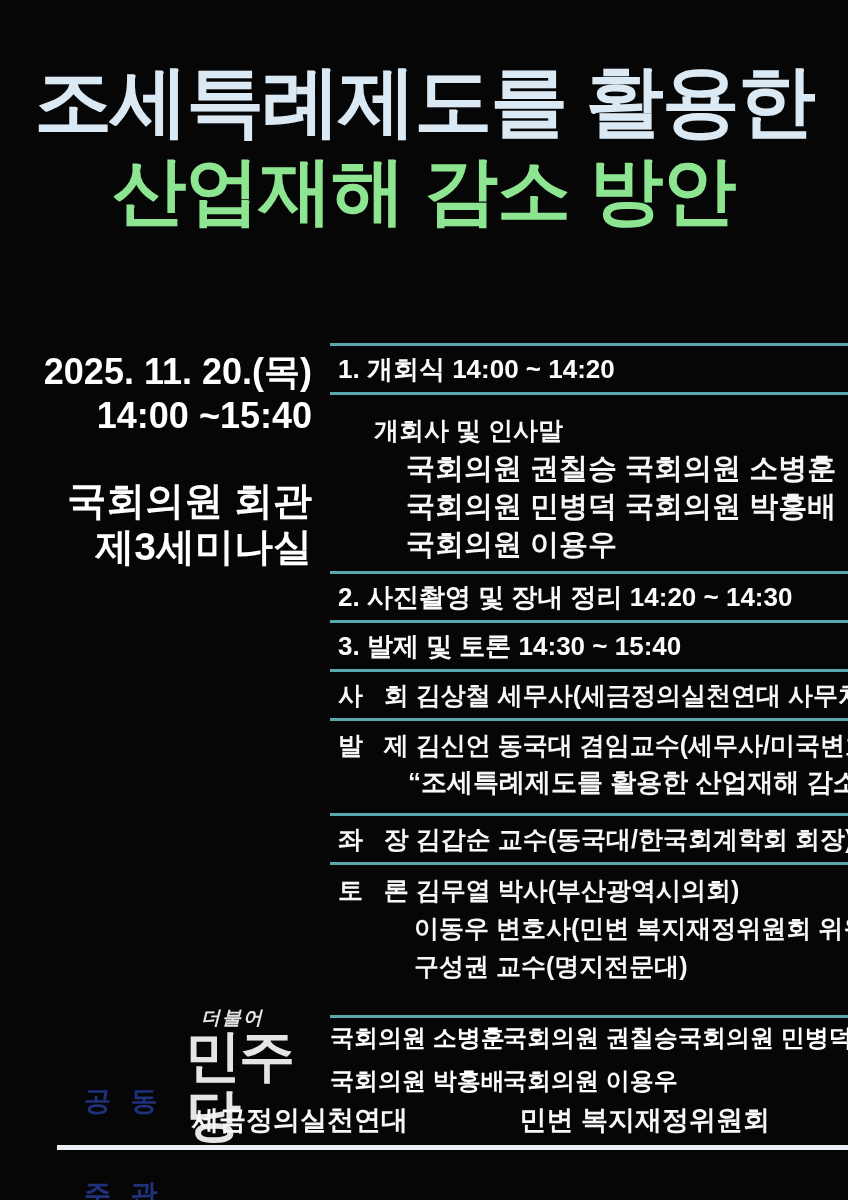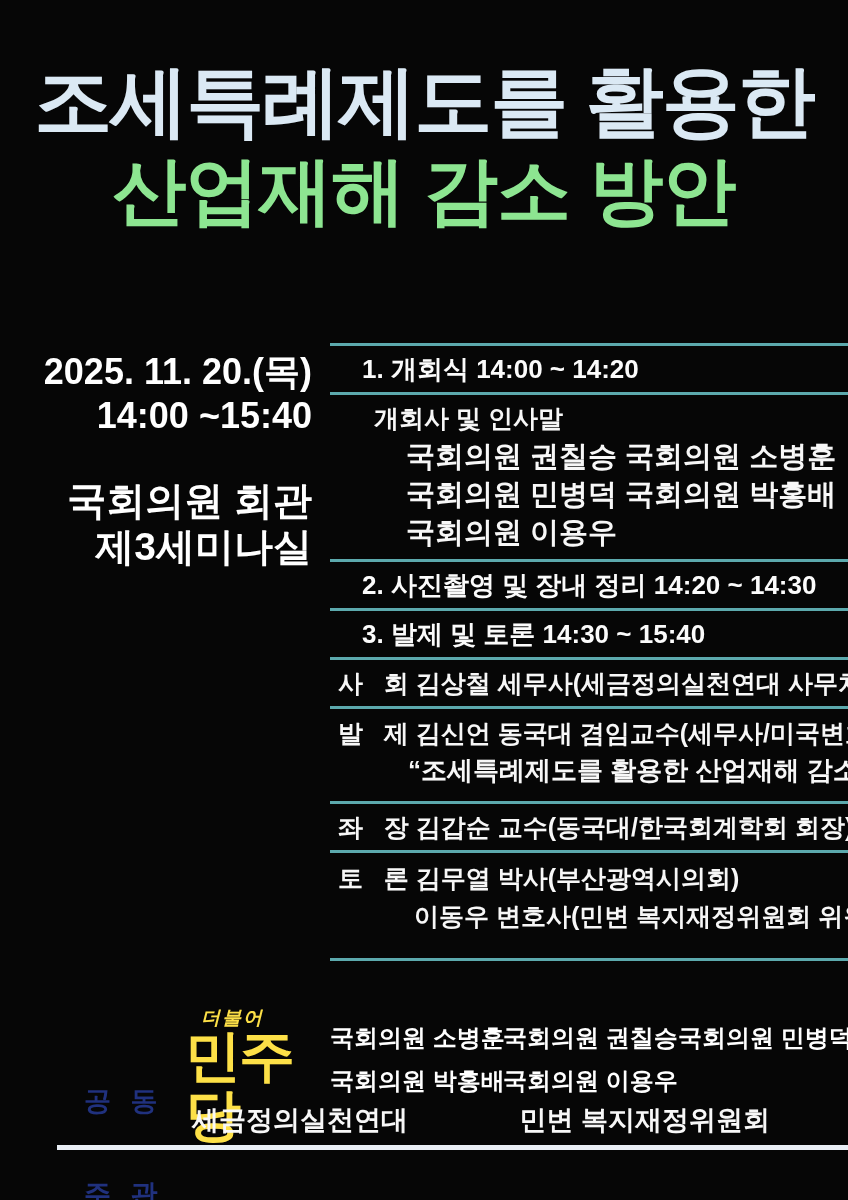--- a/index.html
+++ b/index.html
@@ -28,47 +28,47 @@
     text-align:right;color:#ffffff;
   }
   .date-line{font-size:36px;font-weight:900;line-height:1.22;white-space:nowrap;}
   .venue-block{margin-top:40px;}
   .venue-line{font-size:39px;font-weight:900;line-height:1.18;white-space:nowrap;}
   
   .agenda{position:absolute;top:343px;left:330px;right:0;}
   .tline{height:3px;background:#5ca9ad;}
   .h-row{
     font-size:26px;font-weight:800;color:#fbfbfb;
-    padding:7px 0 7px 8px;line-height:32px;white-space:nowrap;margin-left:24px;
+    padding:7px 0 7px 8px;line-height:32px;white-space:nowrap;
   }
-  .sub-block{padding:4px 0 8px 0;}
+  .sub-block{padding:16px 0 8px 0;}
   .sub-intro{font-size:25px;padding-left:44px;line-height:38px;white-space:nowrap;}
   .sub-guest{font-size:29px;padding-left:76px;line-height:38px;white-space:nowrap;}
   .role-row{
     font-size:25px;font-weight:800;
     padding:7px 0 7px 8px;line-height:32px;white-space:nowrap;
   }
   .role{white-space:pre;}
   .presenter-block{padding:8px 0 14px 8px;}
   .presenter-line{font-size:25px;line-height:33px;white-space:nowrap;}
   .presenter-quote{
     font-size:26px;font-weight:900;padding-left:70px;
     margin-top:4px;line-height:33px;white-space:nowrap;
   }
-  .debate-block{padding:6px 0 23px 0;}
+  .debate-block{padding:6px 0 30px 0;}
   .debate-line1{font-size:25px;padding-left:8px;line-height:38px;white-space:nowrap;}
   .debate-sub{font-size:25px;padding-left:84px;line-height:38px;white-space:nowrap;}
   
   .hosts-row{position:absolute;top:1008px;left:0;right:0;height:90px;}
   .cohost{
     position:absolute;left:84px;top:16px;
     color:#20317e;font-size:27px;font-weight:900;line-height:1.15;
     word-spacing:12px;white-space:pre;
   }
-  .party-logo{position:absolute;left:185px;top:0;width:130px;color:#fde047;}
+  .party-logo{position:absolute;left:185px;top:0;width:130px;color:#e5e5e5;}
   .party-top{
     font-size:19px;font-weight:900;font-style:italic;
     margin-left:16px;letter-spacing:2px;line-height:1;
   }
   .party-name{
     font-size:56px;font-weight:900;letter-spacing:-2px;line-height:1.05;
   }
   .members-grid{position:absolute;left:330px;top:14px;right:0;}
   .members-row{display:grid;grid-template-columns:173px 175px auto;margin-bottom:11px;}
   .member{font-size:24px;font-weight:800;color:#ffffff;white-space:nowrap;}
@@ -134,20 +134,21 @@
       <span>김갑순 교수(동국대/한국회계학회 회장)</span>
     </div>
     <div class="tline"></div>
 
     <div class="debate-block">
       <div class="debate-line1">
         <span class="role">토   론</span>
         <span>김무열 박사(부산광역시의회)</span>
       </div>
       <div class="debate-sub">이동우 변호사(민변 복지재정위원회 위원장)</div>
+      <div class="debate-sub">구성권 교수(명지전문대)</div>
     </div>
     <div class="tline"></div>
   </div>
 
   <div class="hosts-row">
     <div class="cohost">
       <div>공 동</div>
       <div>주 관</div>
     </div>
     <div class="party-logo">

